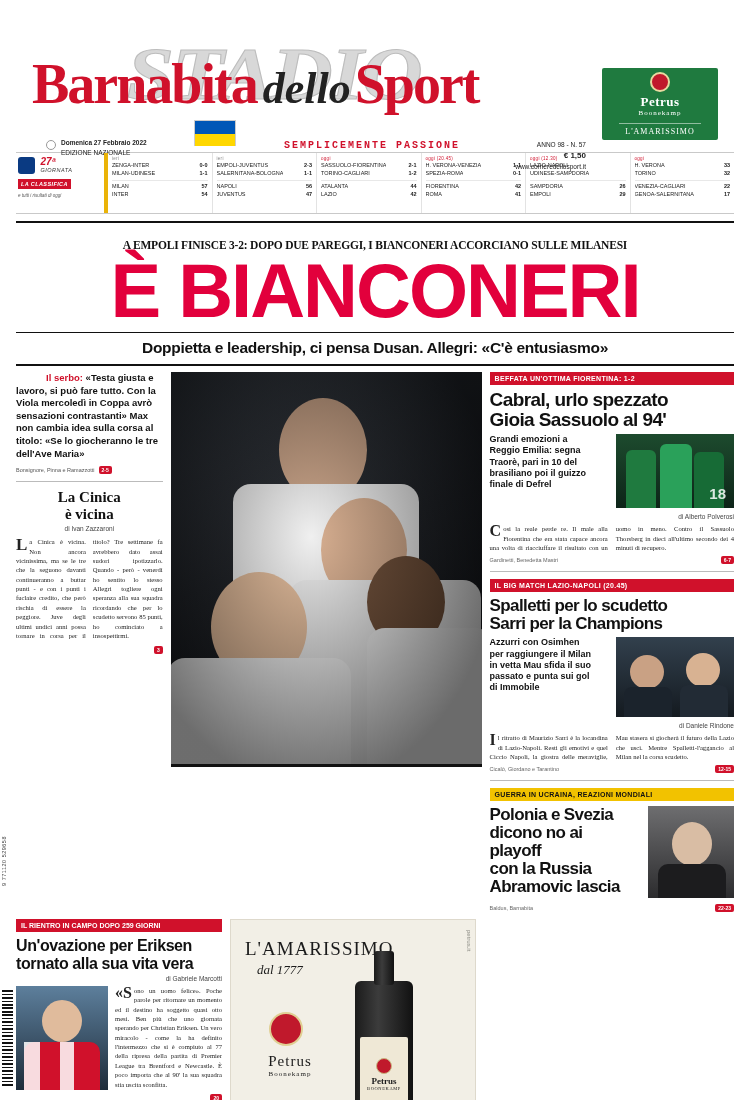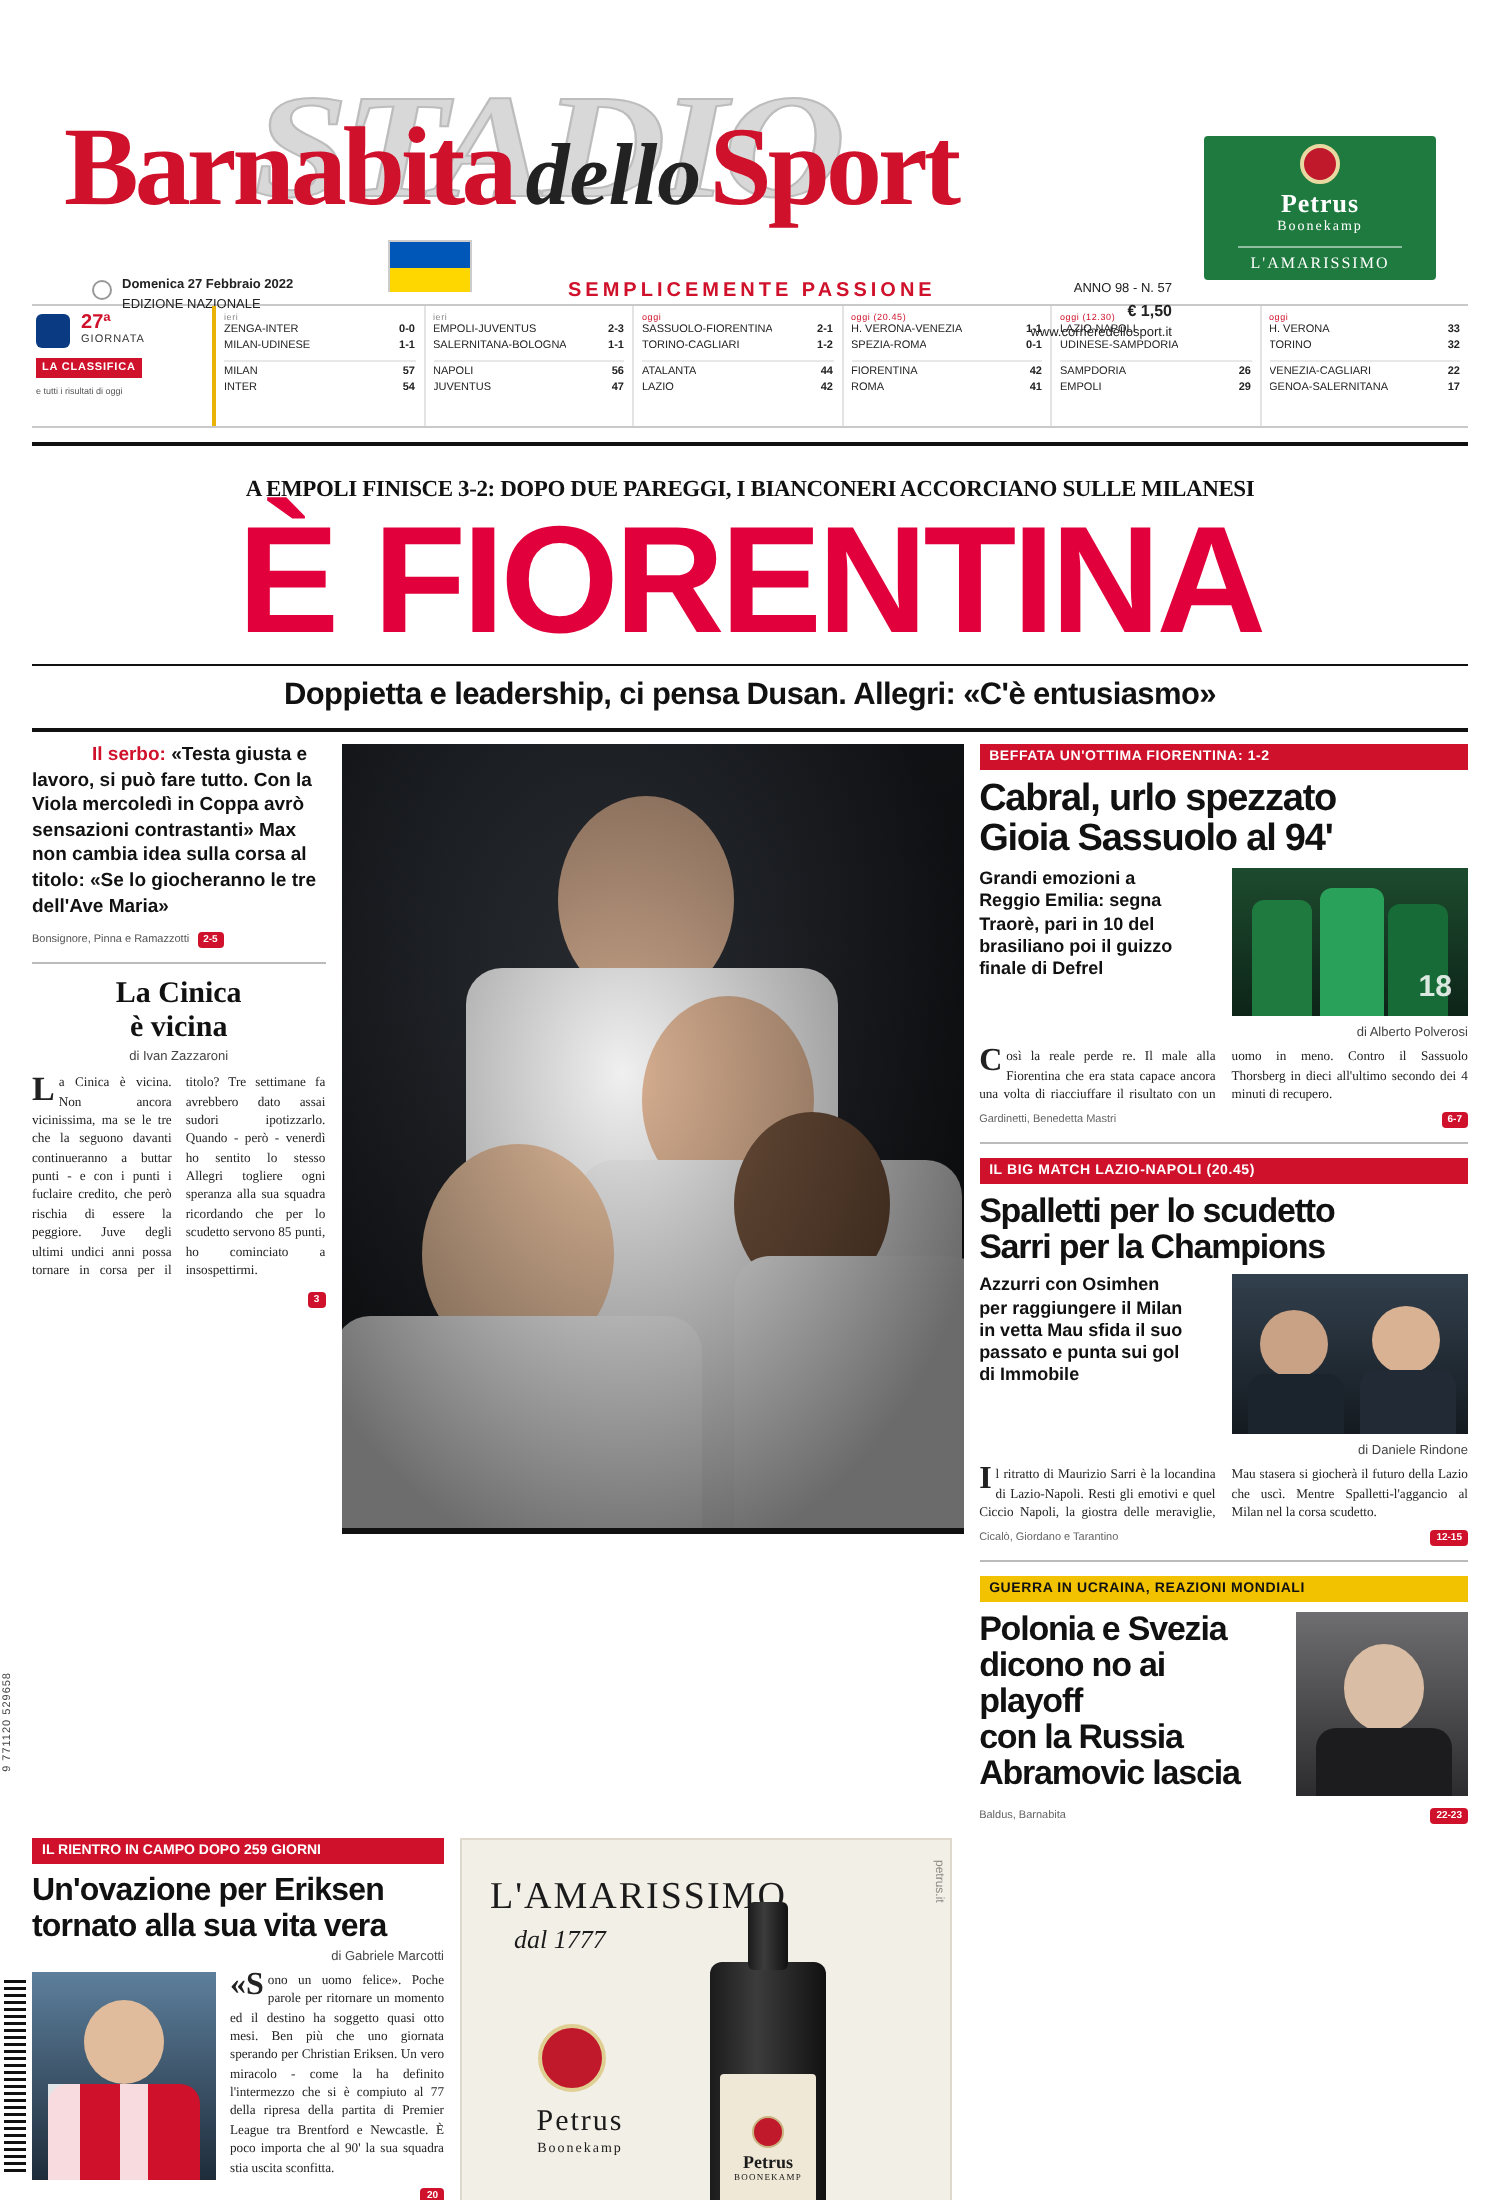--- a/index.html
+++ b/index.html
@@ -43,21 +43,21 @@
   }
   .ukr-flag {
     position:absolute; left:178px; top:120px; width:42px; height:26px; z-index:3;
     border:1px solid #ccc;
   }
   .ukr-flag .b { height:13px; background:#0057B7; }
   .ukr-flag .y { height:12px; background:#FFD700; }
   .tagline {
     position:absolute; left:268px; top:140px;
     color:#d0112b; font-size:10px; font-weight:700;
-    letter-spacing:2px; font-family:Liberation Sans, sans-serif;
+    letter-spacing:2px; font-family:Liberation Mono, monospace;
     text-transform:uppercase;
     text-align:right;
   }
   .date-block {
     position:absolute; left:45px; top:138px;
     font-family:"Liberation Sans", sans-serif; font-size:6.5px; color:#222; line-height:1.5;
   }
   .date-block .d1 { font-weight:700; }
   .date-circle {
     position:absolute; left:30px; top:140px; width:10px; height:10px;
@@ -84,21 +84,21 @@
     font-size:8px; letter-spacing:1px; margin-top:6px;
     border-top:1px solid rgba(255,255,255,.5); padding-top:3px; width:70%; text-align:center;
   }
 
   
   .scores-bar {
     border-top:1px solid #c9c9c9; border-bottom:1px solid #c9c9c9;
     height:62px; display:flex; font-family:"Liberation Sans", sans-serif;
     font-size:5.5px; color:#222; margin-top:2px;
   }
-  .sb-left { width:92px; border-right:2px solid #eab308; padding:4px 20px 0 2px; position:relative; }
+  .sb-left { width:92px; border-right:4px solid #eab308; padding:4px 20px 0 2px; position:relative;font-style:italic; }
   .sb-left .serie-badge {
     width:17px; height:17px; background:#0a3a82; border-radius:3px;
     display:inline-block; vertical-align:top;
   }
   .sb-left .gior { display:inline-block; margin-left:4px; vertical-align:top; }
   .sb-left .gior .num { font-size:10px; font-weight:700; color:#d0112b; line-height:1; }
   .sb-left .gior .lbl { font-size:5.5px; letter-spacing:.5px; color:#333; }
   .sb-left .classifica {
     margin-top:5px; background:#d0112b; color:#fff; font-size:5.5px;
     font-weight:700; padding:2px 3px; letter-spacing:.4px; display:inline-block;
@@ -465,21 +465,21 @@
       </div>
       <div class="sb-row">
         <span class="t">GENOA-SALERNITANA</span>
         <span class="s">17</span>
       </div>
     </div>
   </div>
 
   <div class="kicker-rule"></div>
   <div class="kicker">A EMPOLI FINISCE 3-2: DOPO DUE PAREGGI, I BIANCONERI ACCORCIANO SULLE MILANESI</div>
-  <div class="main-title">È FIORENTINA</div>
+  <div class="main-title">È BIANCONERI</div>
   <div class="subhead-rule"></div>
   <div class="subhead">Doppietta e leadership, ci pensa Dusan. Allegri: «C'è entusiasmo»</div>
   <div class="subhead-rule2"></div>
 
   <div class="body-grid">
 
     <div class="col-left">
       <div class="lede">
         <span class="red">Il serbo:</span>
         <span>«Testa giusta e lavoro, si può fare tutto. Con la Viola mercoledì in Coppa avrò sensazioni contrastanti» Max non cambia idea sulla corsa al titolo: «Se lo giocheranno le tre dell'Ave Maria»</span>

